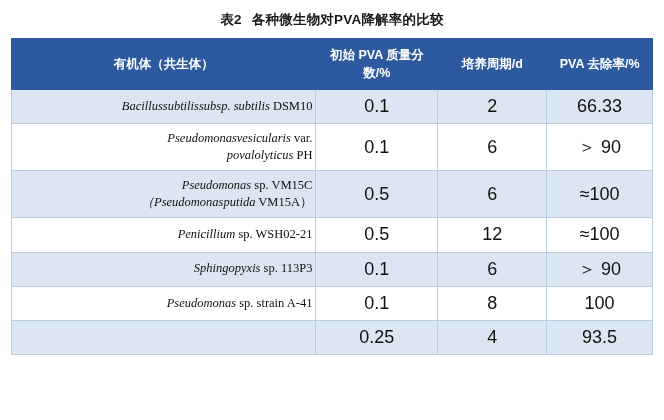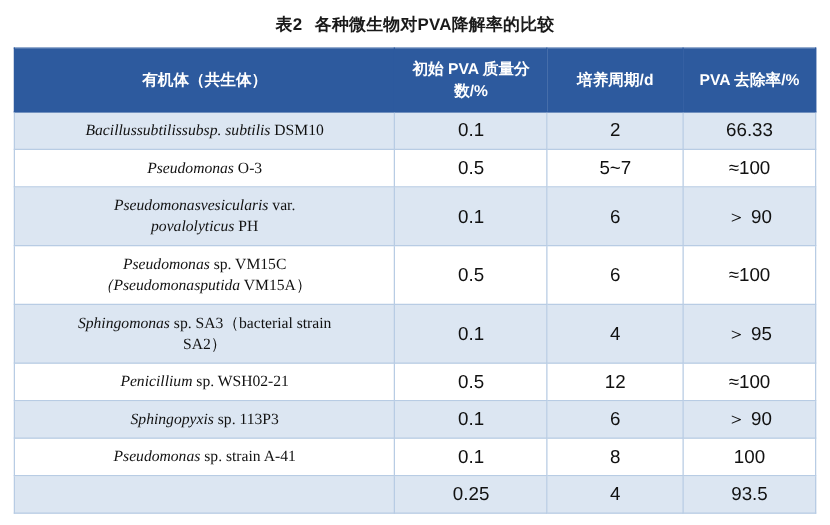--- a/index.html
+++ b/index.html
@@ -62,25 +62,25 @@
     line-height: 1.4;
   }
   tbody tr:nth-child(odd) td {
     background: #dce6f2;
   }
   tbody tr:nth-child(even) td {
     background: #ffffff;
   }
   td.organism {
     font-family: "Liberation Serif", serif;
-    text-align: center;
+    text-align: right;
   }
   td.num {
     font-family: "Liberation Sans", sans-serif;
-    font-size: 15px;
+    font-size: 18px;
   }
   .it { font-style: italic; }
   .rm { font-style: normal; }
   col.c1 { width: 47.5%; }
   col.c2 { width: 19%; }
   col.c3 { width: 17%; }
   col.c4 { width: 16.5%; }
   .tall td { height: 38px; }
 </style>
 </head>
@@ -108,43 +108,31 @@
           <th>PVA 去除率/%</th>
         </tr>
       </thead>
       <tbody>
           <tr>
             <td class="organism"><span class="it">Bacillussubtilissubsp. subtilis</span><span class="rm"> DSM10</span></td>
             <td class="num">0.1</td>
             <td class="num">2</td>
             <td class="num">66.33</td>
           </tr>
-          <tr>
-            <td class="organism"><span class="it">Pseudomonas</span><span class="rm"> O-3</span></td>
-            <td class="num">0.5</td>
-            <td class="num">5~7</td>
-            <td class="num">≈100</td>
-          </tr>
           <tr class="tall">
             <td class="organism"><span class="it">Pseudomonasvesicularis</span><span class="rm"> var. </span><br><span class="it">povalolyticus</span><span class="rm"> PH</span></td>
             <td class="num">0.1</td>
             <td class="num">6</td>
             <td class="num">＞ 90</td>
           </tr>
           <tr class="tall">
             <td class="organism"><span class="it">Pseudomonas</span><span class="rm"> sp. VM15C</span><br><span class="it">（Pseudomonasputida</span><span class="rm"> VM15A）</span></td>
             <td class="num">0.5</td>
             <td class="num">6</td>
             <td class="num">≈100</td>
-          </tr>
-          <tr class="tall">
-            <td class="organism"><span class="it">Sphingomonas</span><span class="rm"> sp. SA3（bacterial strain</span><br><span class="rm">SA2）</span></td>
-            <td class="num">0.1</td>
-            <td class="num">4</td>
-            <td class="num">＞ 95</td>
           </tr>
           <tr>
             <td class="organism"><span class="it">Penicillium</span><span class="rm"> sp. WSH02-21</span></td>
             <td class="num">0.5</td>
             <td class="num">12</td>
             <td class="num">≈100</td>
           </tr>
           <tr>
             <td class="organism"><span class="it">Sphingopyxis</span><span class="rm"> sp. 113P3</span></td>
             <td class="num">0.1</td>

